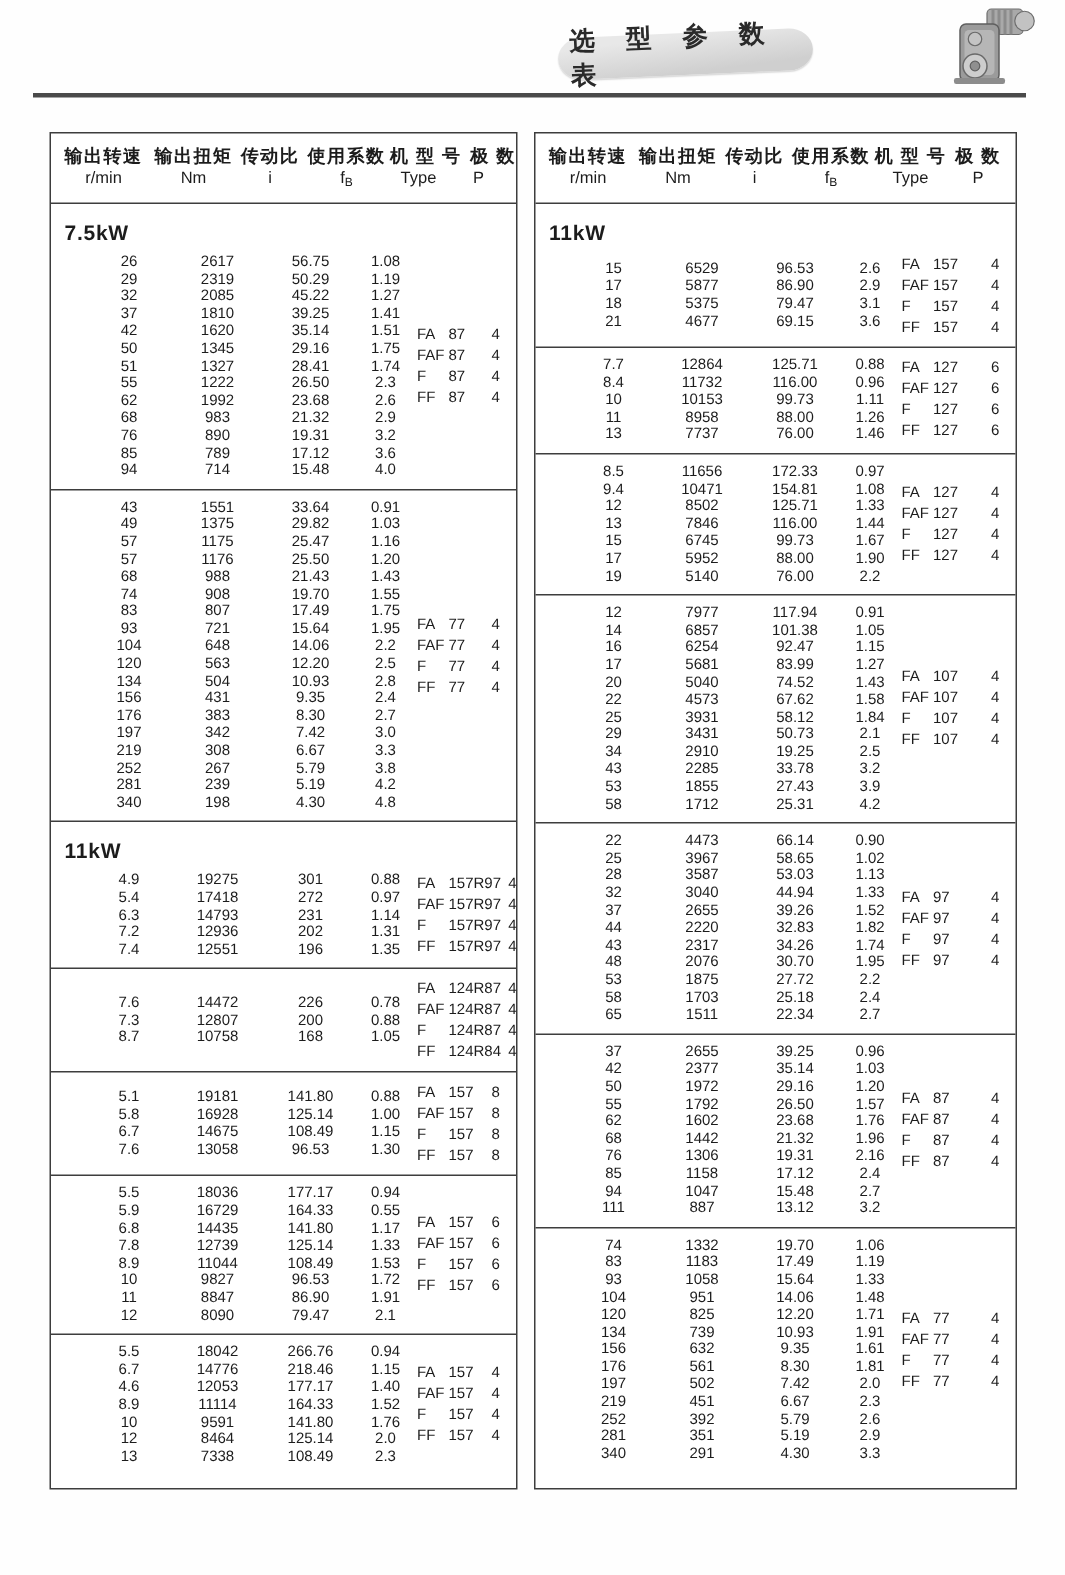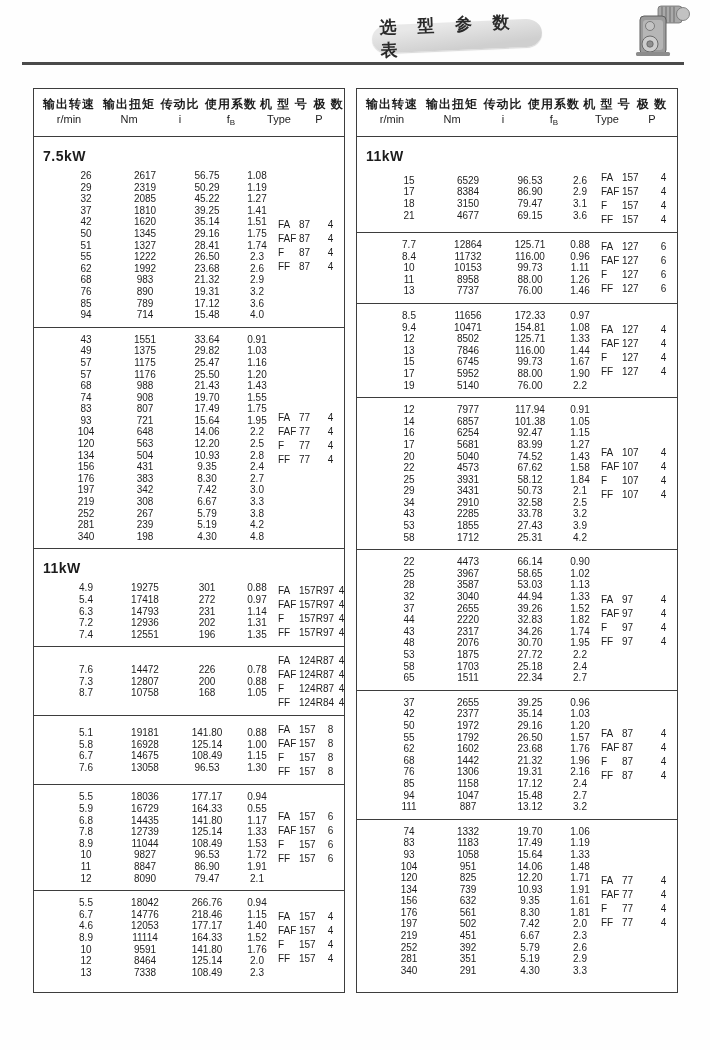--- a/index.html
+++ b/index.html
@@ -542,25 +542,25 @@
         </div>
         <div class="block">
           <div class="pw-heading">11kW</div>
           <div class="block-body">
             <div class="num-grid">
               <div>15</div>
               <div>6529</div>
               <div>96.53</div>
               <div>2.6</div>
               <div>17</div>
-              <div>8384</div>
+              <div>5877</div>
               <div>86.90</div>
               <div>2.9</div>
               <div>18</div>
-              <div>3150</div>
+              <div>5375</div>
               <div>79.47</div>
               <div>3.1</div>
               <div>21</div>
               <div>4677</div>
               <div>69.15</div>
               <div>3.6</div>
             </div>
             <div class="typep">
               <div class="typep-row">
                 <span class="tprefix">FA</span>
@@ -719,21 +719,21 @@
               <div>25</div>
               <div>3931</div>
               <div>58.12</div>
               <div>1.84</div>
               <div>29</div>
               <div>3431</div>
               <div>50.73</div>
               <div>2.1</div>
               <div>34</div>
               <div>2910</div>
-              <div>32.58</div>
+              <div>19.25</div>
               <div>2.5</div>
               <div>43</div>
               <div>2285</div>
               <div>33.78</div>
               <div>3.2</div>
               <div>53</div>
               <div>1855</div>
               <div>27.43</div>
               <div>3.9</div>
               <div>58</div>

